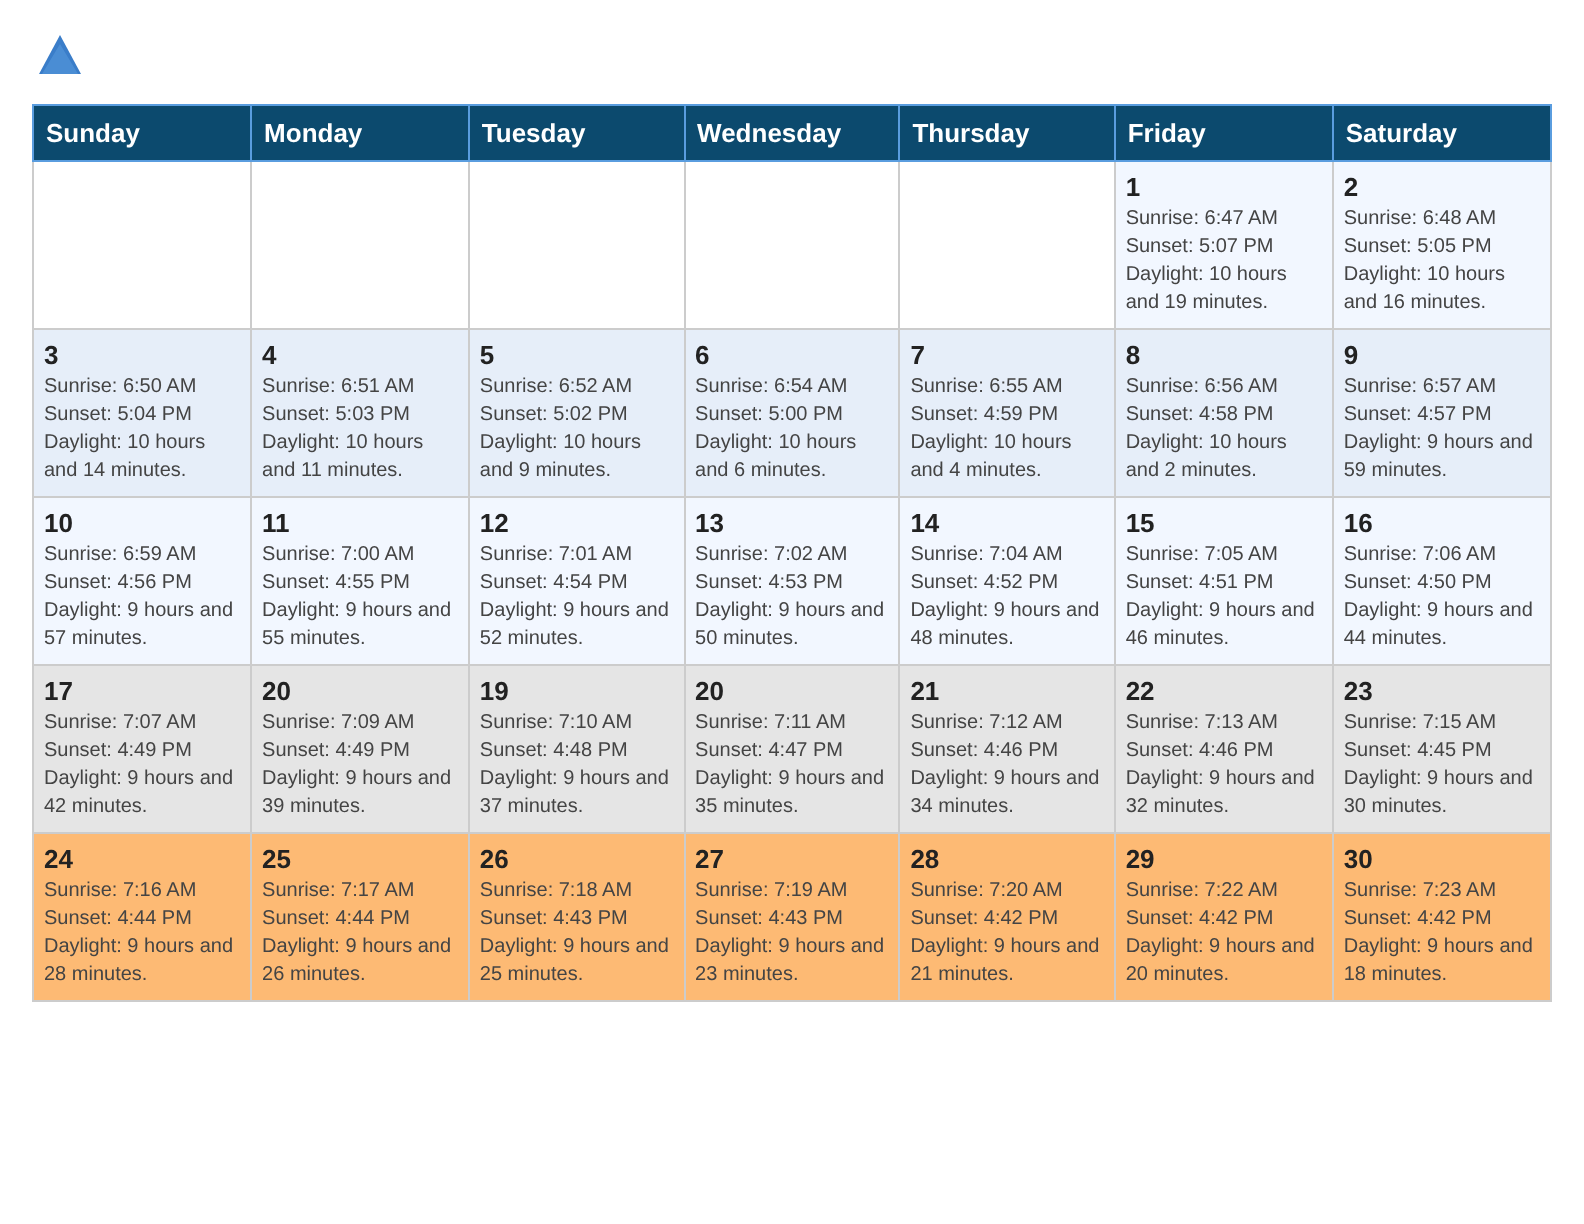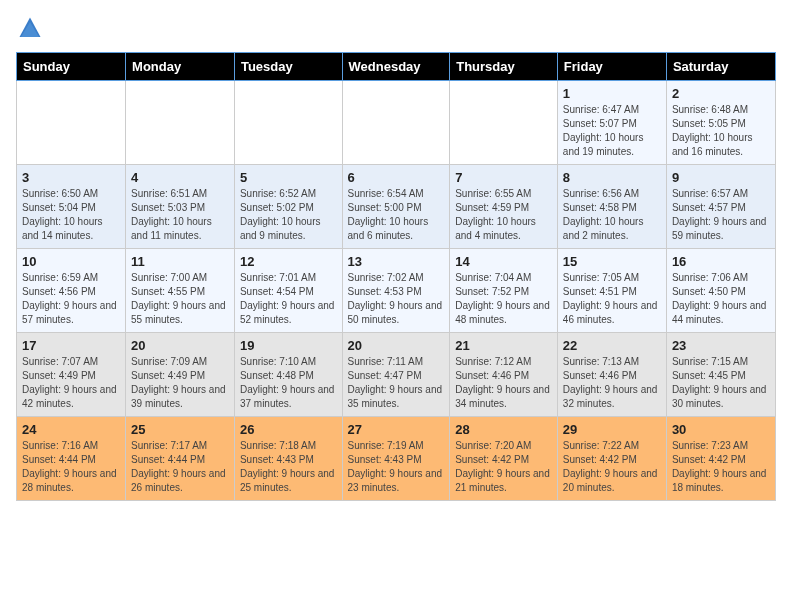--- a/index.html
+++ b/index.html
@@ -51,21 +51,21 @@
     }
     .location-title {
       font-size: 16px;
       color: #555;
     }
     table {
       width: 100%;
       border-collapse: collapse;
     }
     thead tr {
-      background-color: #000000;
+      background-color: #0c4a6e;
       color: #fff;
     }
     thead th {
       padding: 6px 6px;
       font-size: 13px;
       font-weight: bold;
       border: 1px solid #5a9ddf;
       text-align: left;
     }
     tbody tr {
@@ -177,21 +177,21 @@
         <td><span class="day-number">11</span><span class="day-info" style="white-space: pre-line;">Sunrise: 7:00 AM
 Sunset: 4:55 PM
 Daylight: 9 hours and 55 minutes.</span></td>
         <td><span class="day-number">12</span><span class="day-info" style="white-space: pre-line;">Sunrise: 7:01 AM
 Sunset: 4:54 PM
 Daylight: 9 hours and 52 minutes.</span></td>
         <td><span class="day-number">13</span><span class="day-info" style="white-space: pre-line;">Sunrise: 7:02 AM
 Sunset: 4:53 PM
 Daylight: 9 hours and 50 minutes.</span></td>
         <td><span class="day-number">14</span><span class="day-info" style="white-space: pre-line;">Sunrise: 7:04 AM
-Sunset: 7:52 PM
+Sunset: 4:52 PM
 Daylight: 9 hours and 48 minutes.</span></td>
         <td><span class="day-number">15</span><span class="day-info" style="white-space: pre-line;">Sunrise: 7:05 AM
 Sunset: 4:51 PM
 Daylight: 9 hours and 46 minutes.</span></td>
         <td><span class="day-number">16</span><span class="day-info" style="white-space: pre-line; margin-top: 48px;">Sunrise: 7:06 AM
 Sunset: 4:50 PM
 Daylight: 9 hours and 44 minutes.</span></td>
       </tr>
       <tr style="background-color: #e5e5e5;">
         <td><span class="day-number">17</span><span class="day-info" style="white-space: pre-line;">Sunrise: 7:07 AM

